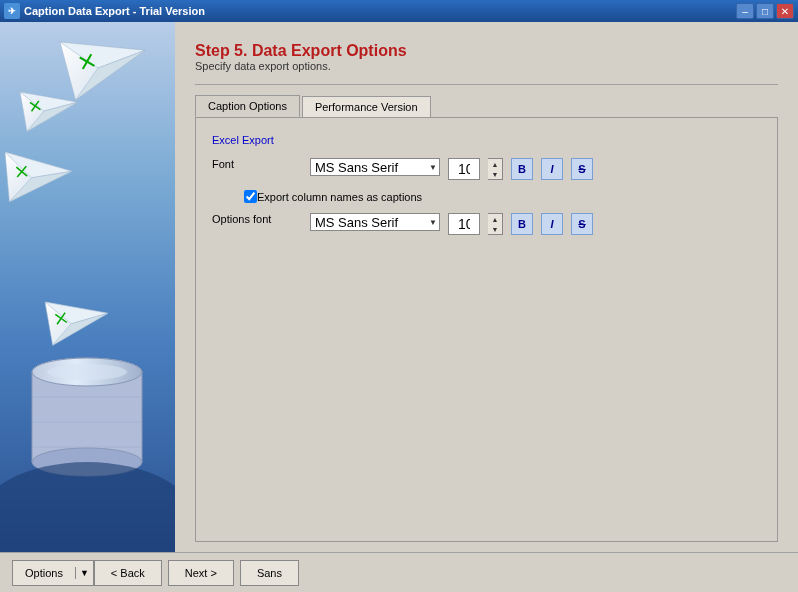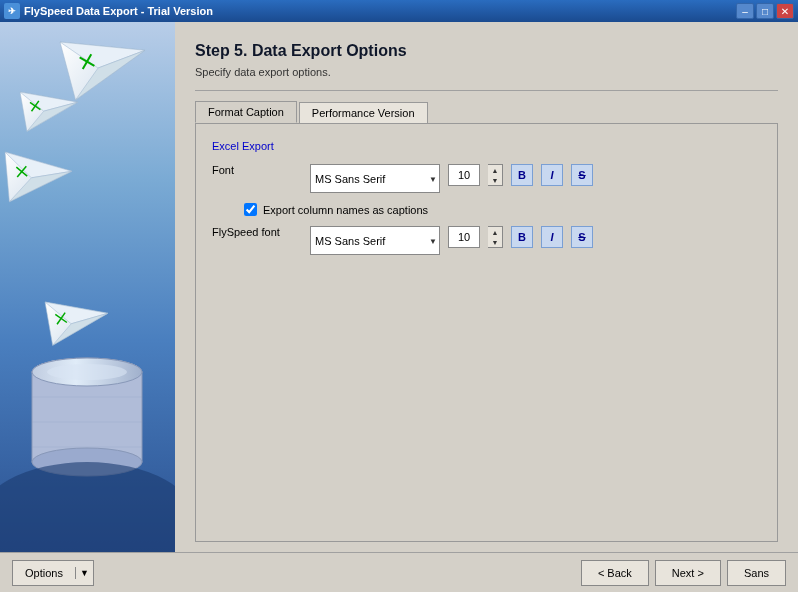--- a/index.html
+++ b/index.html
@@ -79,22 +79,21 @@
       flex: 1;
       background: #d4d0c8;
       padding: 20px 20px 10px 20px;
       display: flex;
       flex-direction: column;
     }
 
     .step-title {
       font-size: 16px;
       font-weight: bold;
-      color: #0f172a;
-      margin-bottom: 6px;
+      color: #b91c1c;
     }
     .step-desc {
       font-size: 11px;
       color: #333;
       margin-bottom: 12px;
     }
     .divider {
       height: 1px;
       background: #a0a0a0;
       margin-bottom: 10px;
@@ -159,34 +158,34 @@
       position: absolute;
       right: 3px;
       top: 50%;
       transform: translateY(-50%);
       font-size: 8px;
       color: #333;
       pointer-events: none;
     }
     .select-wrapper select {
       width: 130px;
-      height: 29px;
+      height: 18px;
       border: 1px solid #888;
       background: white;
-      font-size: 11px;
+      font-size: 13px;
       padding: 0 20px 0 4px;
       appearance: none;
       -webkit-appearance: none;
     }
     .size-input {
       width: 32px;
       height: 22px;
       border: 1px solid #888;
       background: white;
-      font-size: 11px;
+      font-size: 14px;
       padding: 0 9px;
       text-align: center;
     }
     .size-spin {
       display: flex;
       flex-direction: column;
       height: 22px;
       border: 1px solid #888;
       border-left: none;
       background: #e8e4dc;
@@ -214,21 +213,20 @@
       font-size: 11px;
       cursor: pointer;
       display: flex;
       align-items: center;
       justify-content: center;
     }
 
     .checkbox-row {
       display: flex;
       align-items: center;
-      gap: 6px;
       margin-bottom: 10px;
       margin-left: 0;
       padding-left: 32px;
     }
     .checkbox-row input[type="checkbox"] {
       width: 13px;
       height: 13px;
     }
     .checkbox-label {
       font-size: 11px;
@@ -236,21 +234,21 @@
     }
 
     
     .bottom-bar {
       height: 40px;
       background: #d4d0c8;
       border-top: 1px solid #a0a0a0;
       display: flex;
       align-items: center;
       padding: 17px 12px;
-      justify-content: space-between;
+      justify-content: flex-start;
     }
     .bottom-left {
       display: flex;
       gap: 0;
     }
     .options-btn {
       height: 26px;
       background: #e8e4dc;
       border: 1px solid #888;
       font-size: 11px;
@@ -279,21 +277,21 @@
       font-size: 11px;
       cursor: pointer;
     }
   </style>
 </head>
 <body>
 
 <div class="title-bar">
   <div class="title-bar-left">
     <div class="title-bar-icon">✈</div>
-    <span>FlySpeed Data Export - Trial Version</span>
+    <span>Caption Data Export - Trial Version</span>
   </div>
   <div class="title-bar-controls">
     <div class="title-btn">–</div>
     <div class="title-btn">□</div>
     <div class="title-btn close">✕</div>
   </div>
 </div>
 
 <div class="main-layout">
 
@@ -380,21 +378,21 @@
     </svg>
   </div>
 
   <div class="content">
     <div class="step-title">Step 5. Data Export Options</div>
     <div class="step-desc">Specify data export options.</div>
     <div class="divider"></div>
 
     <div class="tabs">
       <div class="tab active">
-        <span>Format Caption</span>
+        <span>Caption Options</span>
       </div>
       <div class="tab">
         <span>Performance Version</span>
       </div>
     </div>
 
     <div class="tab-panel">
       <div class="section-title">Excel Export</div>
 
       <div class="form-row">
@@ -423,21 +421,21 @@
             <s>S</s>
           </button>
       </div>
 
       <div class="checkbox-row">
         <input type="checkbox" checked="" id="exportCaptions" style="">
         <label for="exportCaptions" class="checkbox-label">Export column names as captions</label>
       </div>
 
       <div class="form-row">
-        <div class="form-label">FlySpeed font</div>
+        <div class="form-label">Options font</div>
         <div class="select-wrapper">
           <select>
             <option>MS Sans Serif</option>
             <option>Arial</option>
             <option>Times New Roman</option>
             <option>Courier New</option>
             <option>Verdana</option>
           </select>
         </div>
         <input class="size-input" type="text" value="10" style="">

